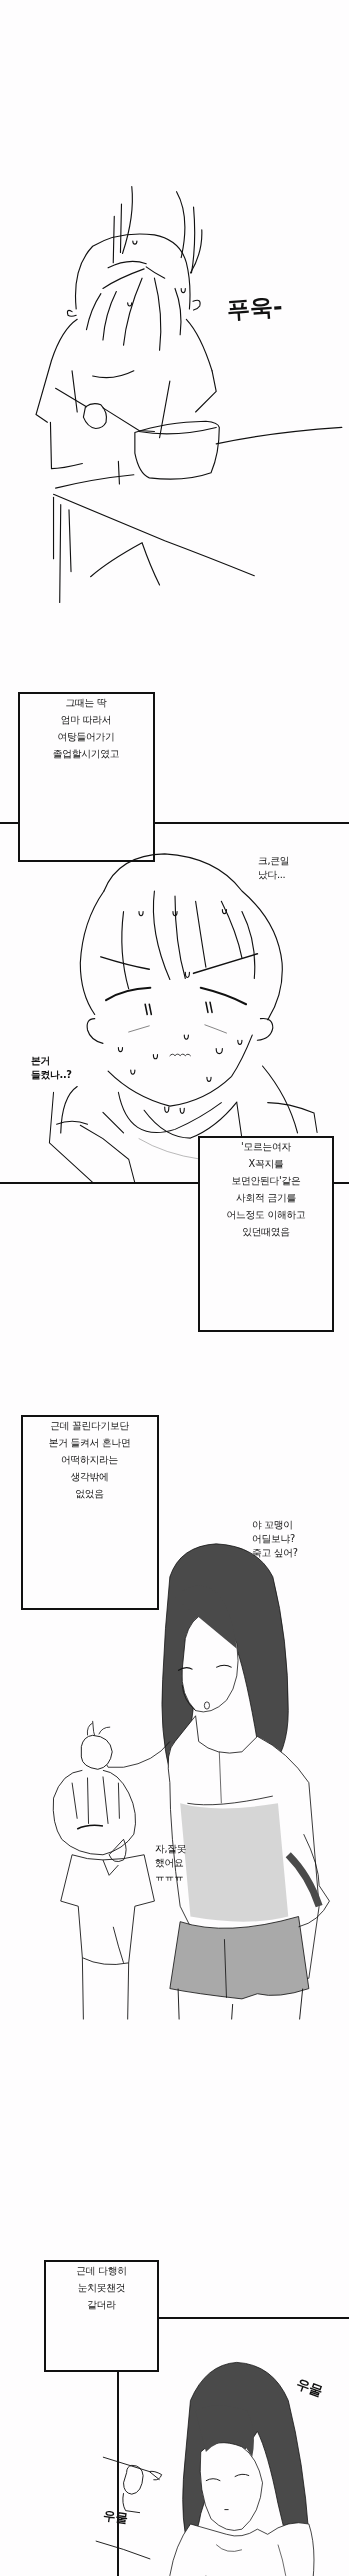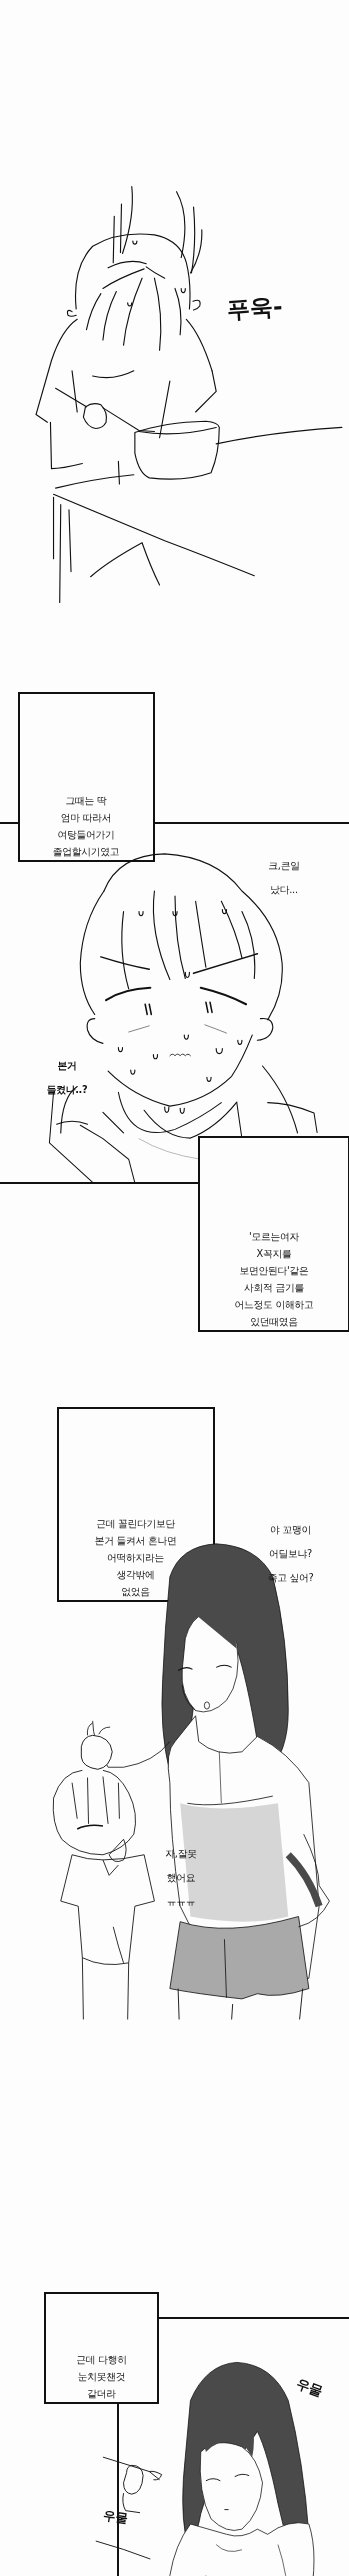--- a/index.html
+++ b/index.html
@@ -1,24 +1,24 @@
 <!DOCTYPE html>
 <html style="font-size:8.2px"><head>
   <meta charset="utf-8">
   <style>
     html, body { margin: 0; padding: 0; background: #fefdfe; }
     body { width: 349px; height: 2675px; position: relative; overflow: hidden;
            font-family: "DejaVu Sans", "Liberation Sans", sans-serif; color: #111; }
     .caption-box { position: absolute; border: 2.1px solid #111; background: #fefdfe;
-                   display: flex; align-items: flex-end; justify-content: center;
+                   display: flex; align-items: flex-start; justify-content: center;
                    text-align: center; box-sizing: border-box; }
     .caption-text { font-size: 9.8px; line-height: 17px; white-space: pre-line; letter-spacing: -0.3px; }
     .hline { position: absolute; height: 2.1px; background: #111; }
     .vline { position: absolute; width: 2.1px; background: #111; }
-    .speech { position: absolute; font-size: 9.8px; line-height: 24px; text-align: center;
+    .speech { position: absolute; font-size: 9.8px; line-height: 14px; text-align: left;
               white-space: pre-line; letter-spacing: -0.3px; }
     .sfx { position: absolute; font-size: 23px; font-weight: bold; white-space: nowrap; }
     svg { position: absolute; overflow: visible; }
     .panel { position: absolute; }
   </style>
 </head>
 <body>
 
 <div class="panel" style="left:0;top:0;width:349px;height:685px;">
   <svg width="349" height="685" viewBox="0 0 678 1330" style="left:0;top:0;">
@@ -151,32 +151,32 @@
     <g fill="none" stroke="#111" stroke-width="2" stroke-linecap="round">
       <path d="M104 20 L96 118 L180 195"></path>
       <path d="M110 82 Q140 70 170 82"></path>
       <path d="M156 84 L200 110 L250 150 L262 196"></path>
       <path d="M230 20 Q250 120 340 92 Q390 70 430 40"></path>
       <path d="M270 110 Q320 140 390 150" stroke-width="1" stroke="#777"></path>
       <path d="M460 40 L470 110 L500 120"></path>
       <path d="M520 40 Q560 40 610 60 L616 98"></path>
     </g>
   </svg>
-  <div class="caption-box" style="left:198px;top:54px;width:152px;height:196px;">
+  <div class="caption-box" style="left:198px;top:54px;width:136px;height:196px;">
     <div class="caption-text">'모르는여자
 X꼭지를
 보면안된다'같은
 사회적 금기를
 어느정도 이해하고
 있던때였음</div>
   </div>
 </div>
 
 <div class="panel" style="left:0;top:1288px;width:349px;height:732px;">
-  <div class="caption-box" style="left:20.6px;top:119px;width:158px;height:195px;margin-left:36px;">
+  <div class="caption-box" style="left:20.6px;top:127px;width:138px;height:195px;">
     <div class="caption-text">근데 꼴린다기보단
 본거 들켜서 혼나면
 어떡하지라는
 생각밖에
 없었음</div>
   </div>
 
   <svg width="349" height="732" viewBox="0 0 678 1420" style="left:0;top:0;">
 
     <path d="M330 560 Q350 500 420 496 Q500 500 530 560 Q560 680 560 820 Q560 900 520 940 L500 880 Q480 760 460 700 L430 660 Q400 700 380 780 Q370 860 360 930 L330 940 Q310 860 316 760 Q320 660 330 560 Z" fill="#4a4a4a" stroke="#111" stroke-width="1.5"></path>
@@ -231,21 +231,21 @@
 죽고 싶어?</div>
   <div class="speech" style="left:155px;top:554px;width:52px;">자,잘못
 했어요
 ㅠㅠㅠ</div>
 </div>
 
 <div class="panel" style="left:0;top:2215px;width:349px;height:460px;">
   <div class="hline" style="left:159px;top:102px;width:191px;"></div>
   <div class="vline" style="left:117px;top:155px;height:238px;"></div>
 
-  <div class="caption-box" style="left:44px;top:45px;width:115px;height:112px;margin-top:32px;">
+  <div class="caption-box" style="left:44px;top:45px;width:115px;height:112px;">
     <div class="caption-text">근데 다행히
 눈치못챈것
 같더라</div>
   </div>
 
   <svg width="349" height="460" viewBox="0 0 678 893" style="left:0;top:0;">
 
     <path d="M370 360 Q400 290 460 286 Q530 290 560 360 Q590 480 600 620 Q610 700 610 760 L580 760 Q570 680 540 560 Q520 460 500 420 Q470 470 430 500 Q400 540 390 580 Q380 640 360 620 Q350 560 360 470 Z" fill="#4a4a4a" stroke="#111" stroke-width="1.5"></path>
 
     <path d="M390 460 Q420 430 470 450 Q500 470 510 520 Q506 580 470 610 Q440 620 410 590 Q384 540 390 460 Z" fill="#fefdfe" stroke="#111" stroke-width="1.5"></path>

